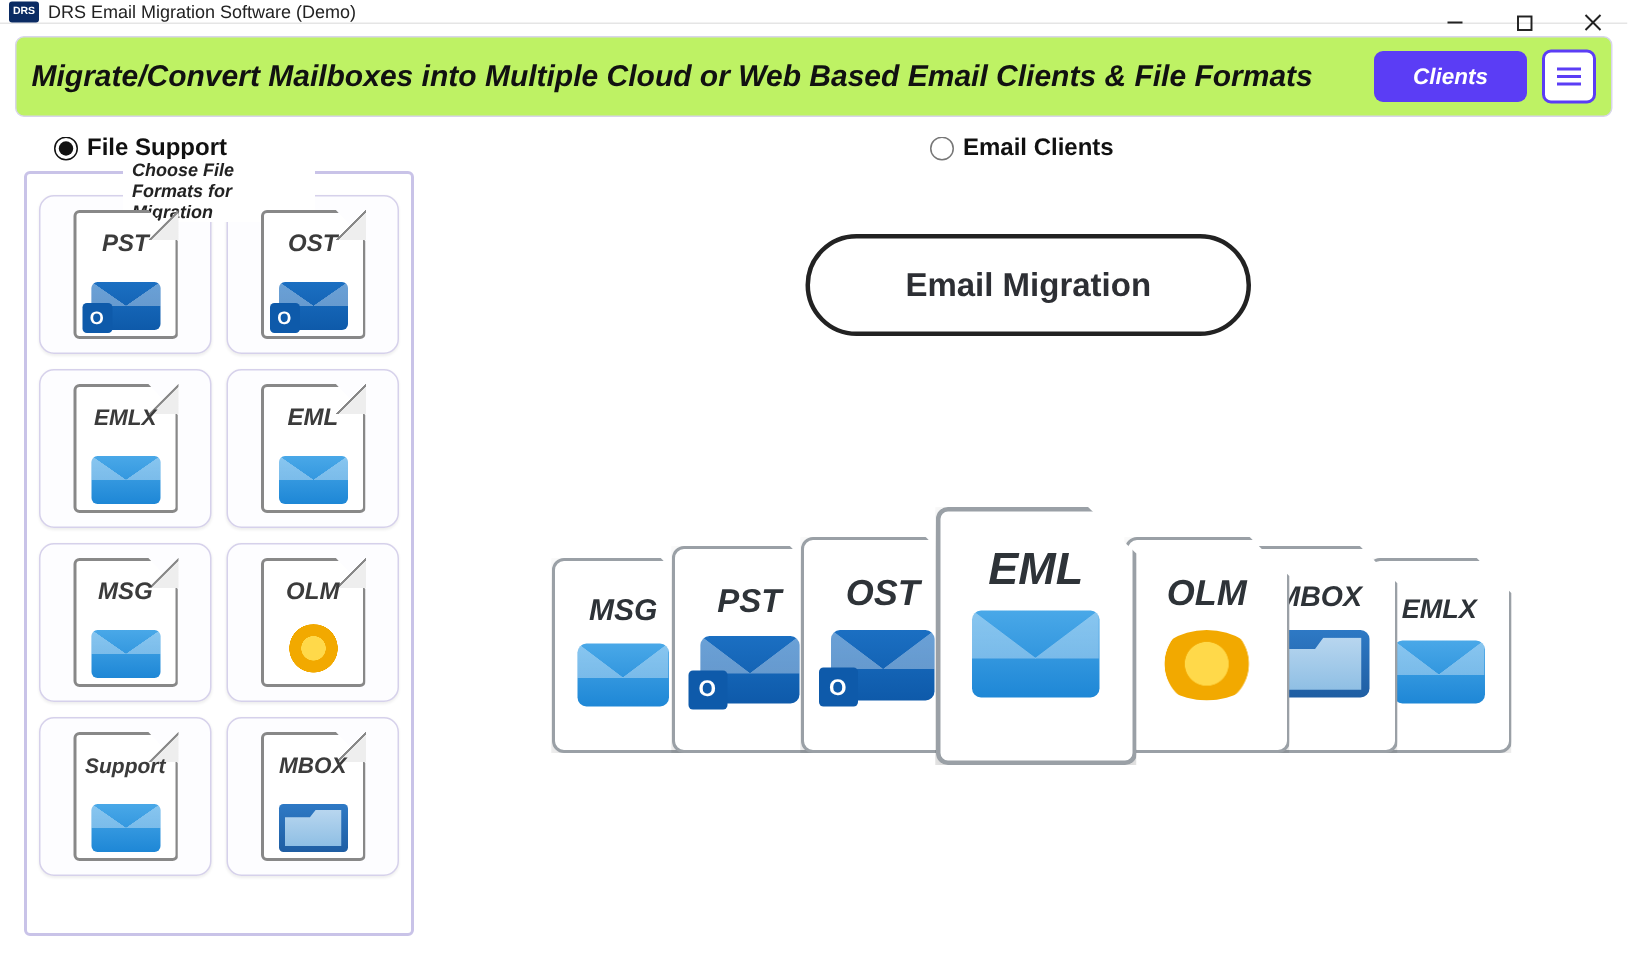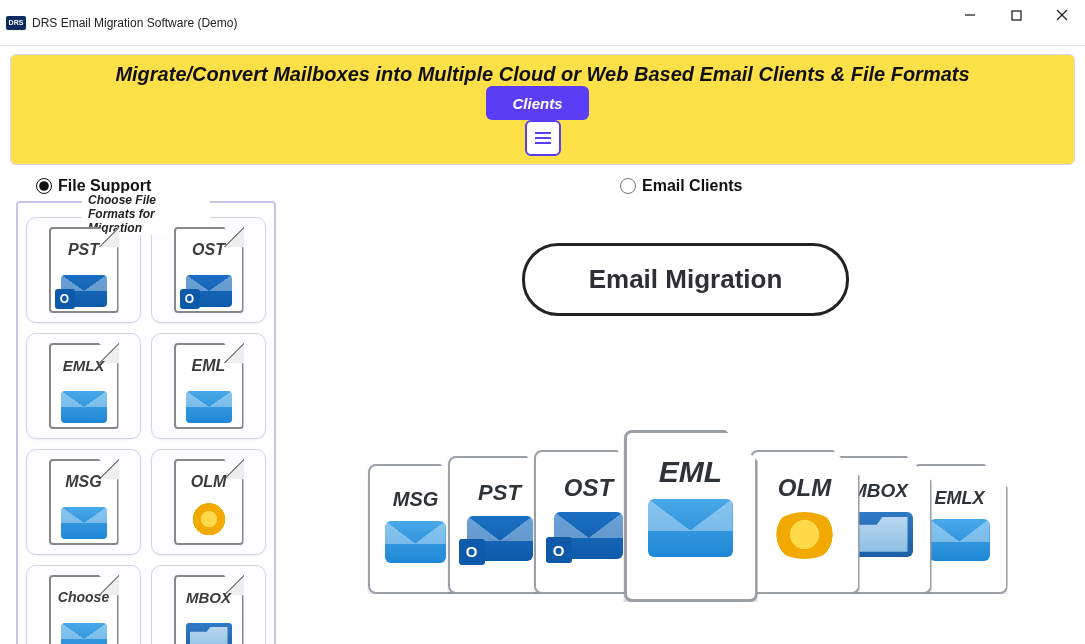--- a/index.html
+++ b/index.html
@@ -5,21 +5,21 @@
   * { box-sizing: border-box; margin: 0; padding: 0; }
   body {
     font-family: "Segoe UI", Arial, sans-serif;
     background: #fff;
     width: 1085px;
     height: 644px;
     overflow: hidden;
     user-select: none;
   }
   .titlebar {
-    height: 46px;
+    height: 16px;
     background: #ffffff;
     border-bottom: 1px solid #e5e5e5;
     display: flex;
     align-items: center;
     padding-left: 6px;
   }
   .titlebar-logo {
     width: 20px; height: 14px;
     background: #0b2b63;
     color: #fff;
@@ -35,26 +35,25 @@
   .winbtns { margin-left: auto; display: flex; height: 100%; }
   .winbtn {
     width: 46px; height: 30px;
     display: flex; align-items: center; justify-content: center;
     font-size: 14px; color: #222;
   }
 
   .header {
     margin: 8px 10px 4px 10px;
     padding: 8px 10px;
-    background: #fde047;
+    background: #bef264;
     border: 1px solid #d8d5ea;
     border-radius: 6px;
     display: flex;
     align-items: center;
-    flex-direction: column;
   }
   .header-title {
     font-size: 20px;
     font-weight: 700;
     color: #111;
     font-style: italic;
     flex: 1;
   }
   .support-btn {
     background: #5b3df5;
@@ -186,21 +185,21 @@
     position:relative;
     display:flex;
     flex-direction:column;
     align-items:center;
   }
   .banner {
     margin-top: 42px;
     border: 3px solid #222;
     border-radius: 36px;
     padding: 18px 64px;
-    font-size: 26px;
+    font-size: 22px;
     font-weight: 800;
     color: #2d2f34;
   }
   .carousel {
     margin-top: 90px;
     position: relative;
     width: 660px;
     height: 200px;
     display:flex;
     align-items:flex-end;
@@ -375,21 +374,21 @@
             <div class="fold"></div>
           <div class="label">OLM</div>
           <div class="env olm"></div>
         </div>
       </div>
 
       <div class="fmt-tile">
         <div class="fileicon">
           <div class="sheet"></div>
             <div class="fold"></div>
-          <div class="label" style="font-size:14px">Choose</div>
+          <div class="label" style="font-size:14px">Support</div>
           <div class="env"></div>
         </div>
       </div>
 
       <div class="fmt-tile">
         <div class="fileicon">
           <div class="sheet"></div>
             <div class="fold"></div>
           <div class="label" style="font-size:15px">MBOX</div>
           <div class="env mbox-folder"></div>

